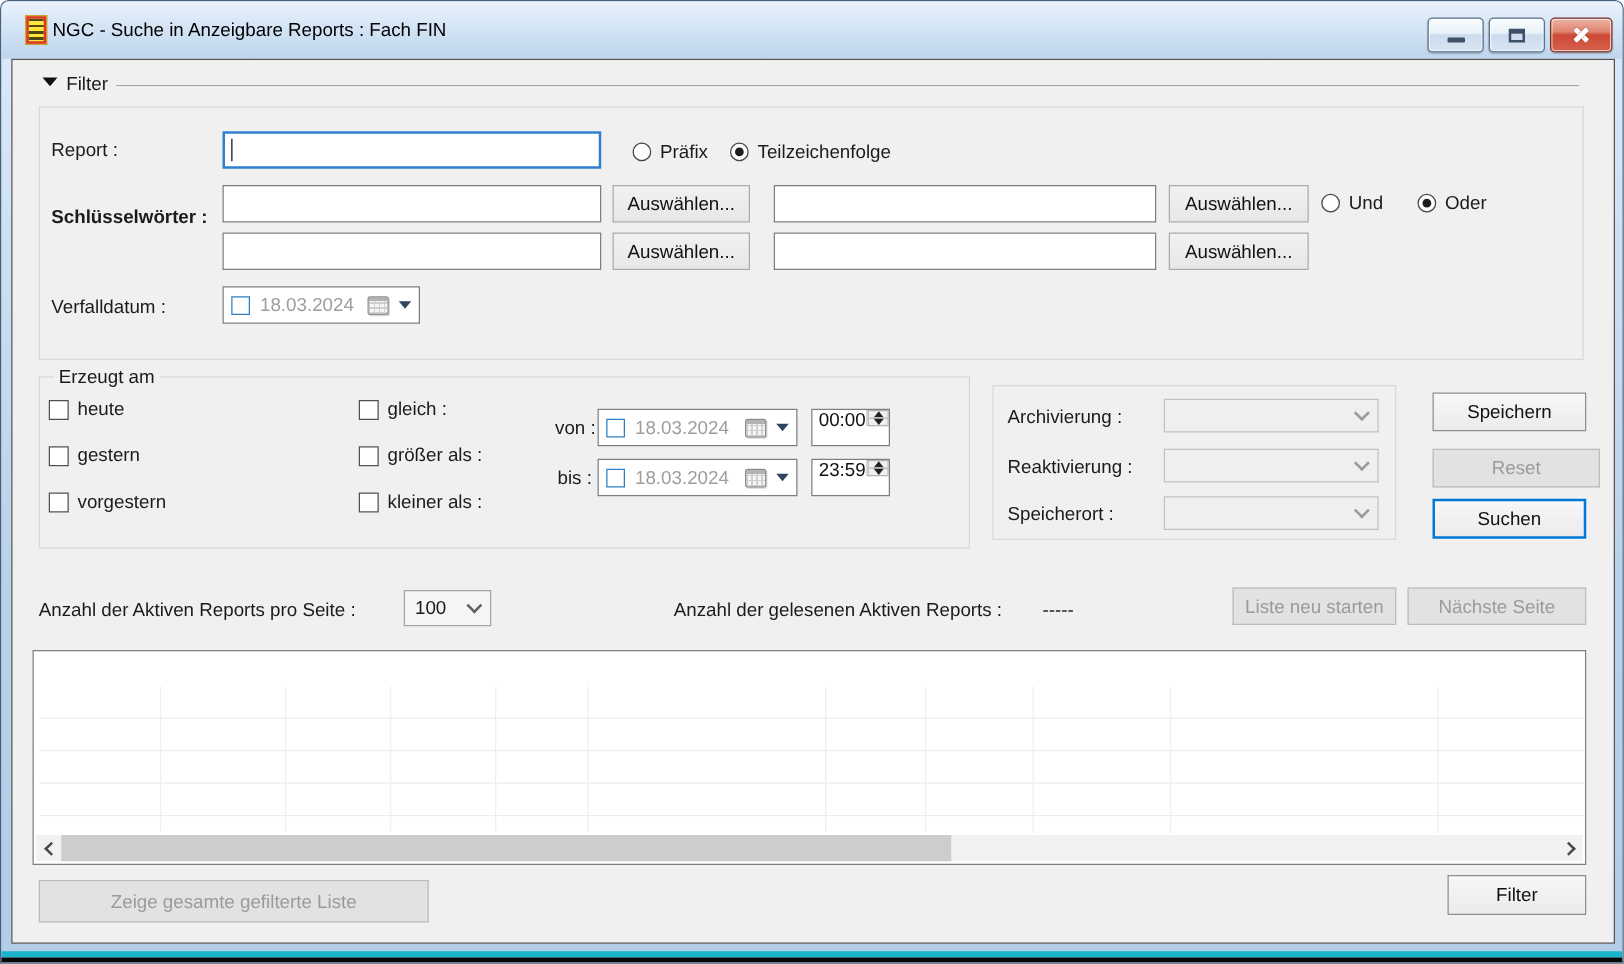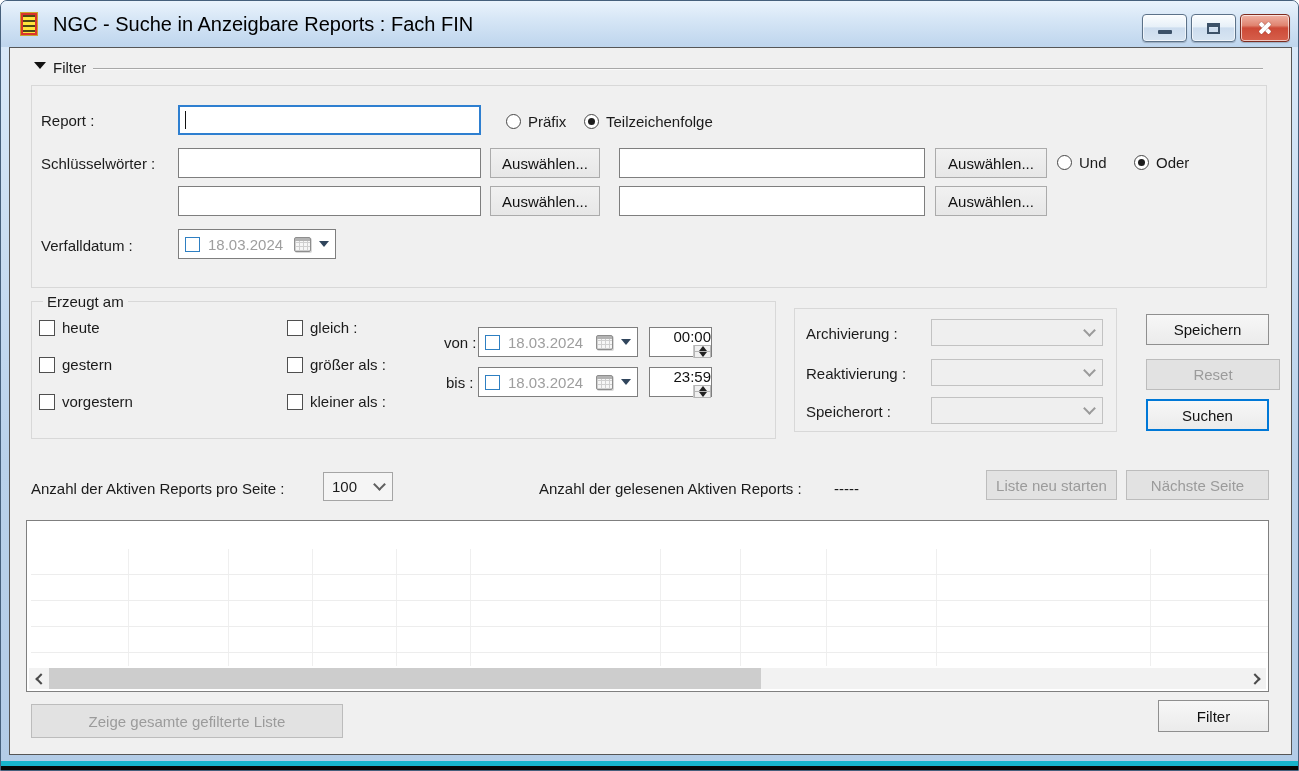--- a/index.html
+++ b/index.html
@@ -11,21 +11,21 @@
     border:1px solid #46607c; border-radius:7px 7px 0 0; overflow:hidden; }
 
   
   .titlebar { position:absolute; left:0; top:0; right:0; height:46px;
     background:linear-gradient(#eaf3fc 0%, #d6e6f6 40%, #bed5ed 100%);
     display:flex; align-items:center; }
   .app-icon { width:16px; height:22px; margin-left:20px; flex:0 0 auto;
     border:2px solid #da352b; box-shadow:0 0 0 1px #caa42c;
     background:#ffe63c;
     background-image:repeating-linear-gradient(180deg, #4d4a16 0 2px, transparent 2px 5px); }
-  .title-text { margin-left:16px; font-size:20px; color:#000;text-align:center; }
+  .title-text { margin-left:5px; font-size:15px; color:#000;text-align:center; }
 
   .winbtn { position:absolute; top:13px; height:28px; border-radius:4px;
     border:1px solid #5c7289; box-shadow:inset 0 0 0 1px rgba(255,255,255,.65), 0 1px 1px rgba(0,0,0,.2);
     background:linear-gradient(#fbfdfe 0%, #e7f0f8 45%, #ccdcee 50%, #d8e5f2 100%);
     display:flex; align-items:center; justify-content:center; cursor:default; }
   .winbtn.close { background:linear-gradient(#f0b3a6 0%, #e08470 40%, #cd4a37 50%, #d6604c 100%);
     border-color:#7e2c20; }
   .glyph-min { width:14px; height:4px; background:#3c5168; margin-top:8px; border-radius:1px; }
   .glyph-max { width:13px; height:11px; border:2px solid #3c5168; border-top-width:4px; background:transparent; }
   .glyph-close { position:relative; width:16px; height:16px; }
@@ -79,21 +79,21 @@
   .cal-icon { width:17px; height:15px; border:1px solid #8e8e8e; border-radius:2px; background-color:#f6f6f6;
     background-image:linear-gradient(#b3b3b3 3px, transparent 3px),
       repeating-linear-gradient(90deg, #cfcfcf 0 1px, transparent 1px 4px),
       repeating-linear-gradient(180deg, #cfcfcf 0 1px, transparent 1px 4px);
     box-shadow:1px 1px 0 #d9d9d9; flex:0 0 auto; }
   .dd-tri { width:0; height:0; border-left:5px solid transparent; border-right:5px solid transparent;
     border-top:6px solid #30455c; flex:0 0 auto; }
 
   
   .spinner { position:absolute; background:#fff; border:1px solid #7e7e7e;
-    display:flex; align-items:flex-end;flex-direction:column; }
+    display:flex; align-items:flex-start; }
   .sp-val { flex:1 1 auto; display:flex; align-items:center; padding-left:5px; color:#111; }
   .sp-btns { width:18px; display:flex; flex-direction:column; border-left:1px solid #c7c7c7; }
   .sp-btn { flex:1; background:#f0f0f0; border:1px solid #b5b5b5; display:flex; align-items:center; justify-content:center; }
   .sp-up { border-bottom-width:0; }
   .tri-up-s { width:0; height:0; border-left:4px solid transparent; border-right:4px solid transparent; border-bottom:5px solid #222; }
   .tri-dn-s { width:0; height:0; border-left:4px solid transparent; border-right:4px solid transparent; border-top:5px solid #222; }
 
   
   .combo { position:absolute; display:flex; align-items:center; padding:0 8px;
     background:#f5f5f5; border:1px solid #a5a5a5; }
@@ -158,21 +158,21 @@
   <div class="caret" style="left:184px;top:110px;"></div>
   <div class="radio" style="left:505px;top:112px;">
     <span class="rdot"></span>
     <span>Präfix</span>
   </div>
   <div class="radio checked" style="left:583px;top:112px;">
     <span class="rdot"></span>
     <span>Teilzeichenfolge</span>
   </div>
 
-  <div class="lbl" style="left:40px;top:154px;">Schlüsselwörter :</div>
+  <div class="lbl" style="left:40px;top:164px;font-weight:bold;">Schlüsselwörter :</div>
   <div class="tinput" style="left:177px;top:147px;width:303px;height:30px;"></div>
   <div class="btn soft" style="left:489px;top:147px;width:110px;height:30px;">Auswählen...</div>
   <div class="tinput" style="left:618px;top:147px;width:306px;height:30px;"></div>
   <div class="btn soft" style="left:934px;top:147px;width:112px;height:30px;">Auswählen...</div>
   <div class="radio" style="left:1056px;top:153px;">
     <span class="rdot"></span>
     <span>Und</span>
   </div>
   <div class="radio checked" style="left:1133px;top:153px;">
     <span class="rdot"></span>

